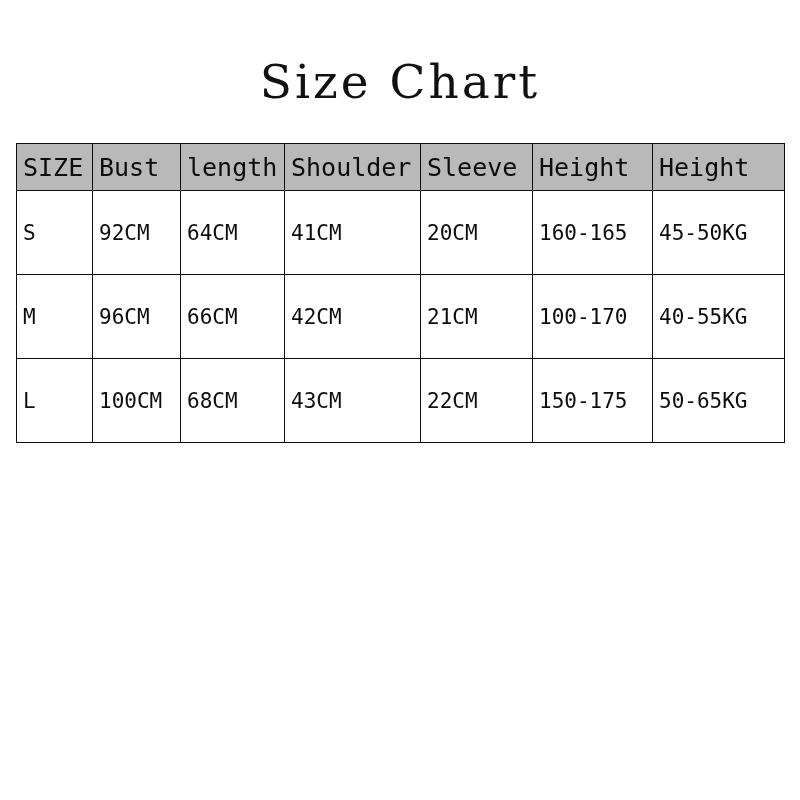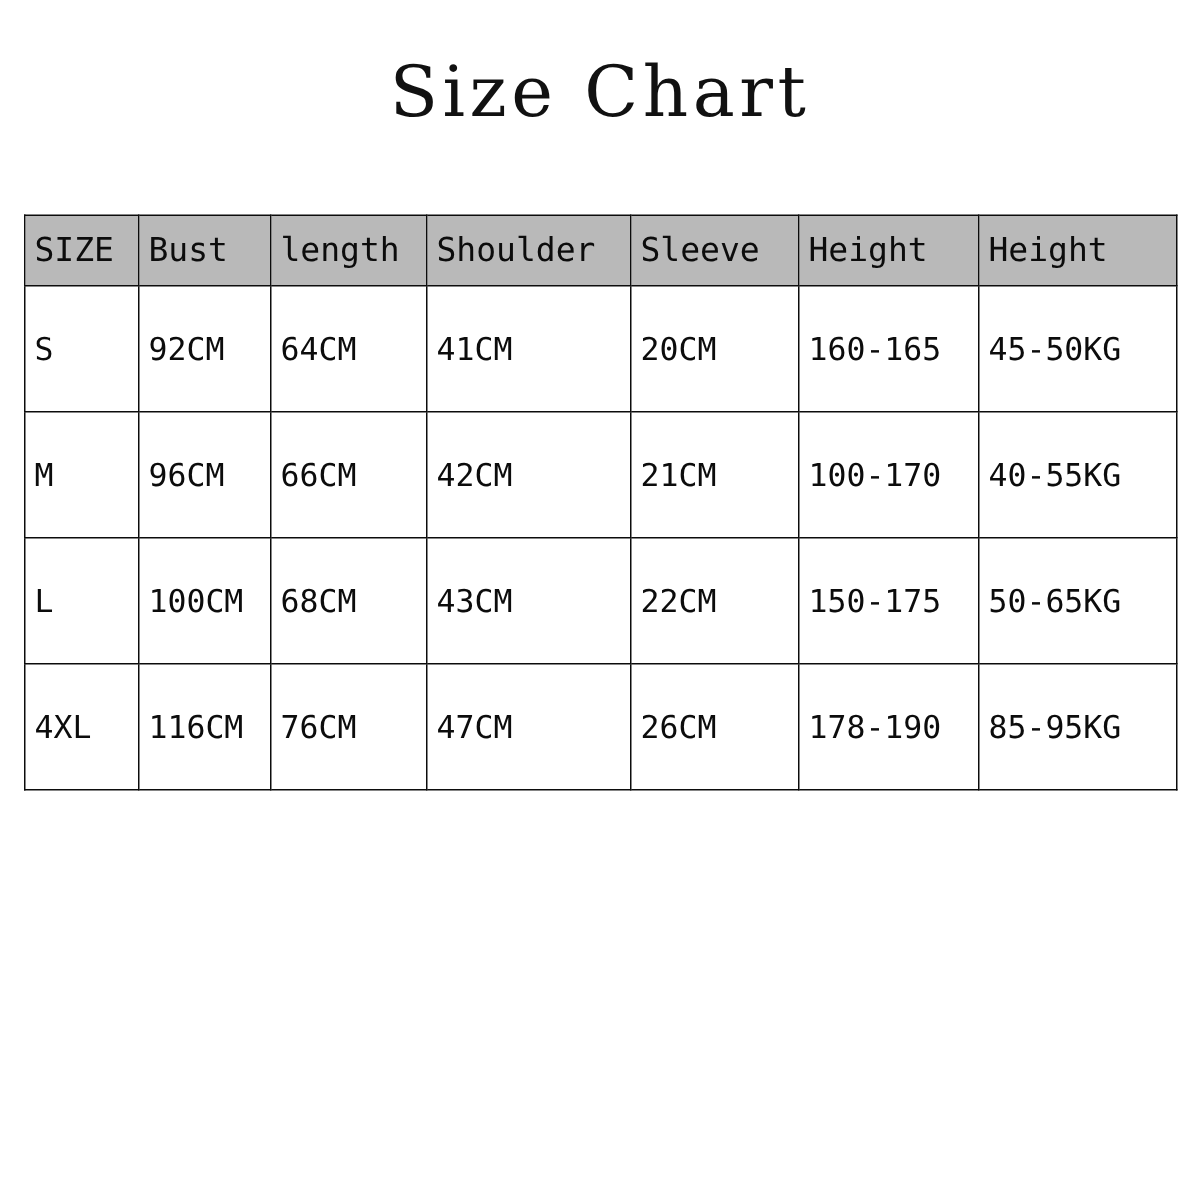--- a/index.html
+++ b/index.html
@@ -18,21 +18,21 @@
     width: 800px;
     height: 800px;
     box-sizing: border-box;
   }
   .title {
     text-align: center;
     font-family: "DejaVu Serif", serif;
     font-size: 47px;
     letter-spacing: 3px;
     color: #111111;
-    padding-top: 36px;
+    padding-top: 56px;
     padding-bottom: 0;
     line-height: 1.1;
     font-weight: 400;
   }
   .table-wrap {
     position: absolute;
     left: 16px;
     top: 143px;
     width: 768px;
   }
@@ -51,21 +51,21 @@
     text-align: left;
     vertical-align: middle;
     font-weight: normal;
     height: 83px;
     overflow: hidden;
     white-space: nowrap;
   }
   table.size-chart thead th {
     background: #b9b9b9;
     height: 46px;
-    font-size: 22px;
+    font-size: 25px;
     font-family: "DejaVu Sans Mono", monospace;
     font-weight: normal;
   }
   
   col.c0 { width: 76px; }
   col.c1 { width: 88px; }
   col.c2 { width: 104px; }
   col.c3 { width: 136px; }
   col.c4 { width: 112px; }
   col.c5 { width: 120px; }
@@ -126,26 +126,17 @@
         </tr>
         <tr>
           <td>L</td>
           <td>100CM</td>
           <td>68CM</td>
           <td>43CM</td>
           <td>22CM</td>
           <td>150-175</td>
           <td>50-65KG</td>
         </tr>
-        <tr>
-          <td>4XL</td>
-          <td>116CM</td>
-          <td>76CM</td>
-          <td>47CM</td>
-          <td>26CM</td>
-          <td>178-190</td>
-          <td>85-95KG</td>
-        </tr>
       </tbody>
     </table>
   </div>
 
 </div>
 
 </body></html>

